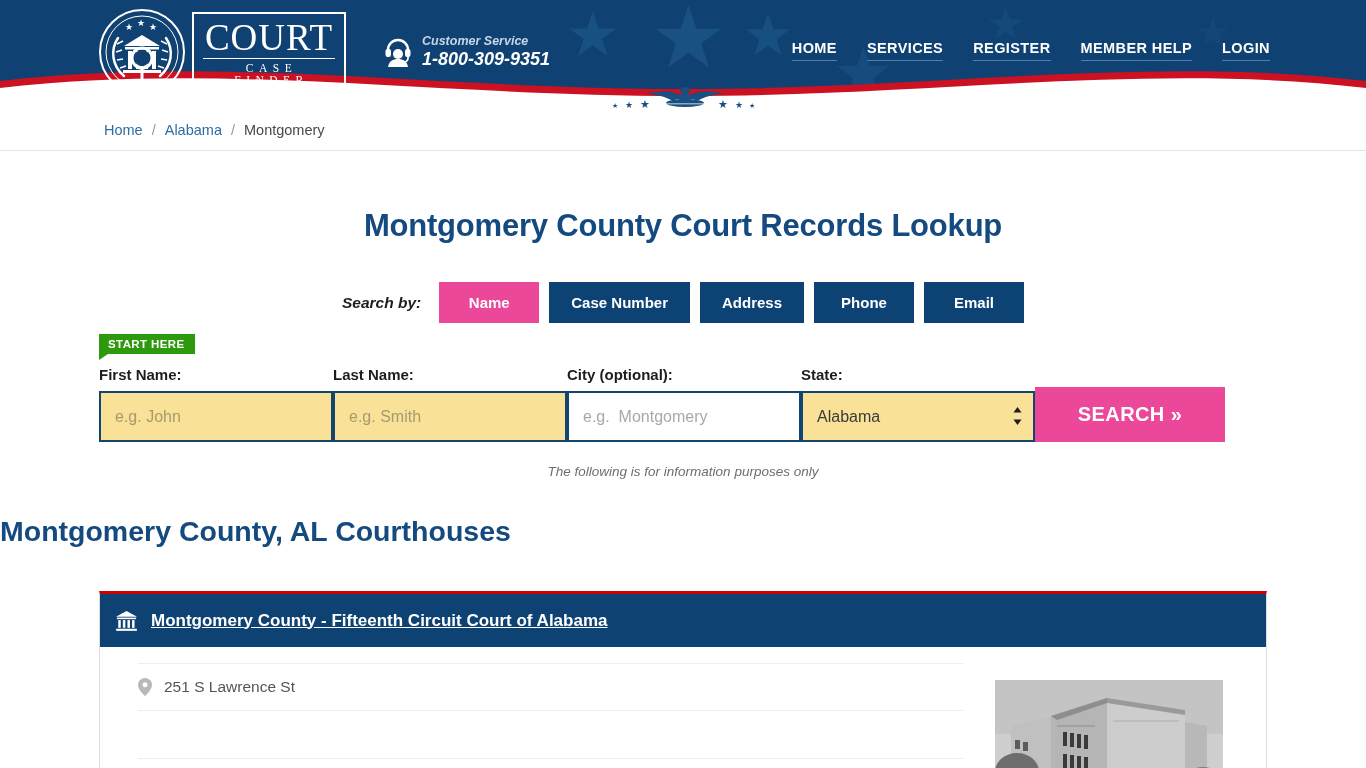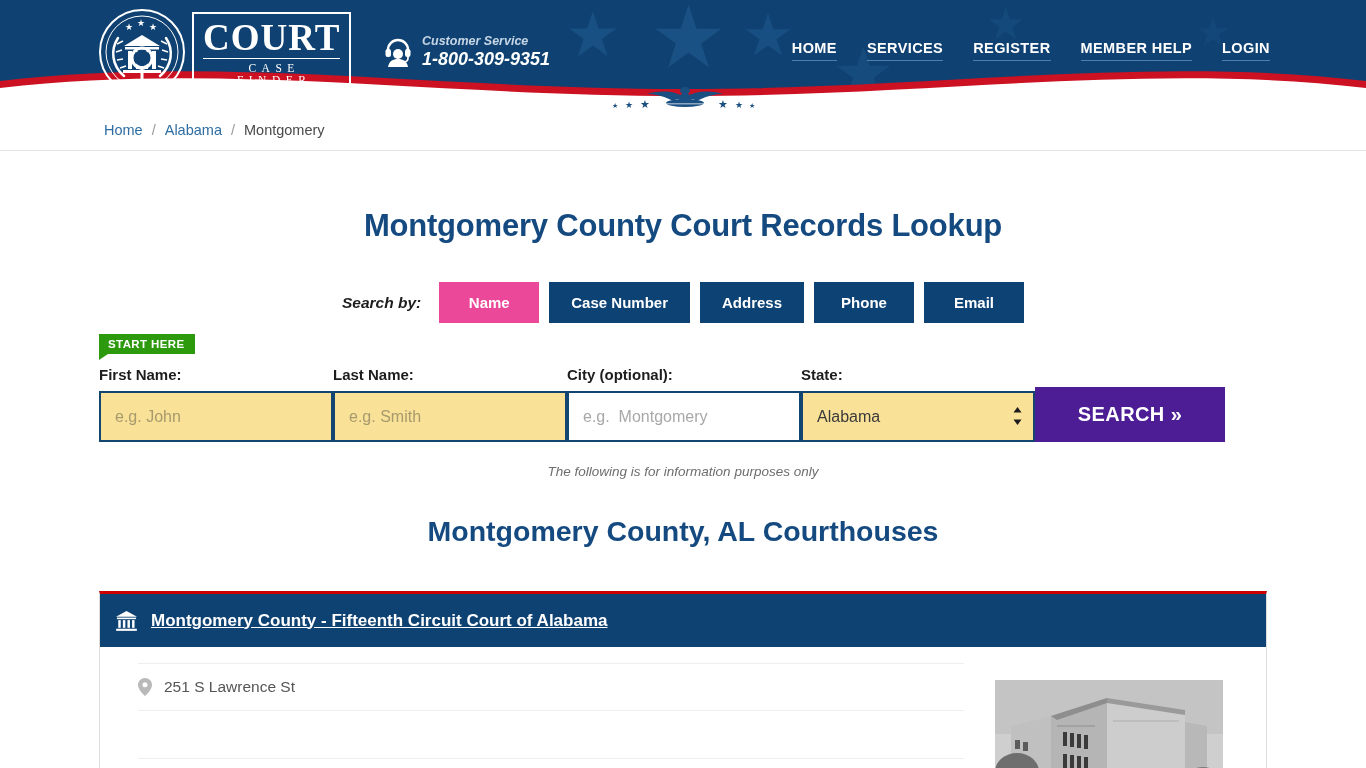--- a/index.html
+++ b/index.html
@@ -55,21 +55,21 @@
     border: 2px solid #ffffff;
     padding: 5px 9px 4px 9px;
     text-align: center;
     line-height: 1;
   }
   .logo-court {
     font-family: "Liberation Serif", serif;
     color: #ffffff;
     font-size: 37px;
     letter-spacing: 1px;
-    font-weight: 700;
+    font-weight: 400;
     border-bottom: 1.5px solid #ffffff;
     padding-bottom: 2px;
     display: block;
   }
   .logo-ccf {
     display: block;
     margin-top: 4px;
     color: #ffffff;
     font-family: "Liberation Serif", serif;
     font-size: 11.5px;
@@ -252,39 +252,38 @@
   }
   .state-arrows {
     position: absolute;
     right: 12px; bottom: 15px;
     width: 11px; height: 22px;
     pointer-events: none;
   }
   .search-btn {
     height: 55px;
     width: 190px;
-    background: #4c1d95;
+    background: #ec4899;
     color: #ffffff;
     font-size: 20px;
     font-weight: bold;
     border: none;
     letter-spacing: 0.4px;
     cursor: pointer;
     font-family: "Liberation Sans", sans-serif;
   }
   .info-note {
     text-align: center;
     color: #6d6d6d;
     font-size: 13.5px;
     font-style: italic;
     margin-top: 22px;
   }
 
   .section-title {
-    text-align: center;
     color: #144a80;
     font-size: 28.5px;
     font-weight: bold;
     margin: 0;
     padding-top: 36px;
   }
 
   
   .court-card {
     width: 1168px;

